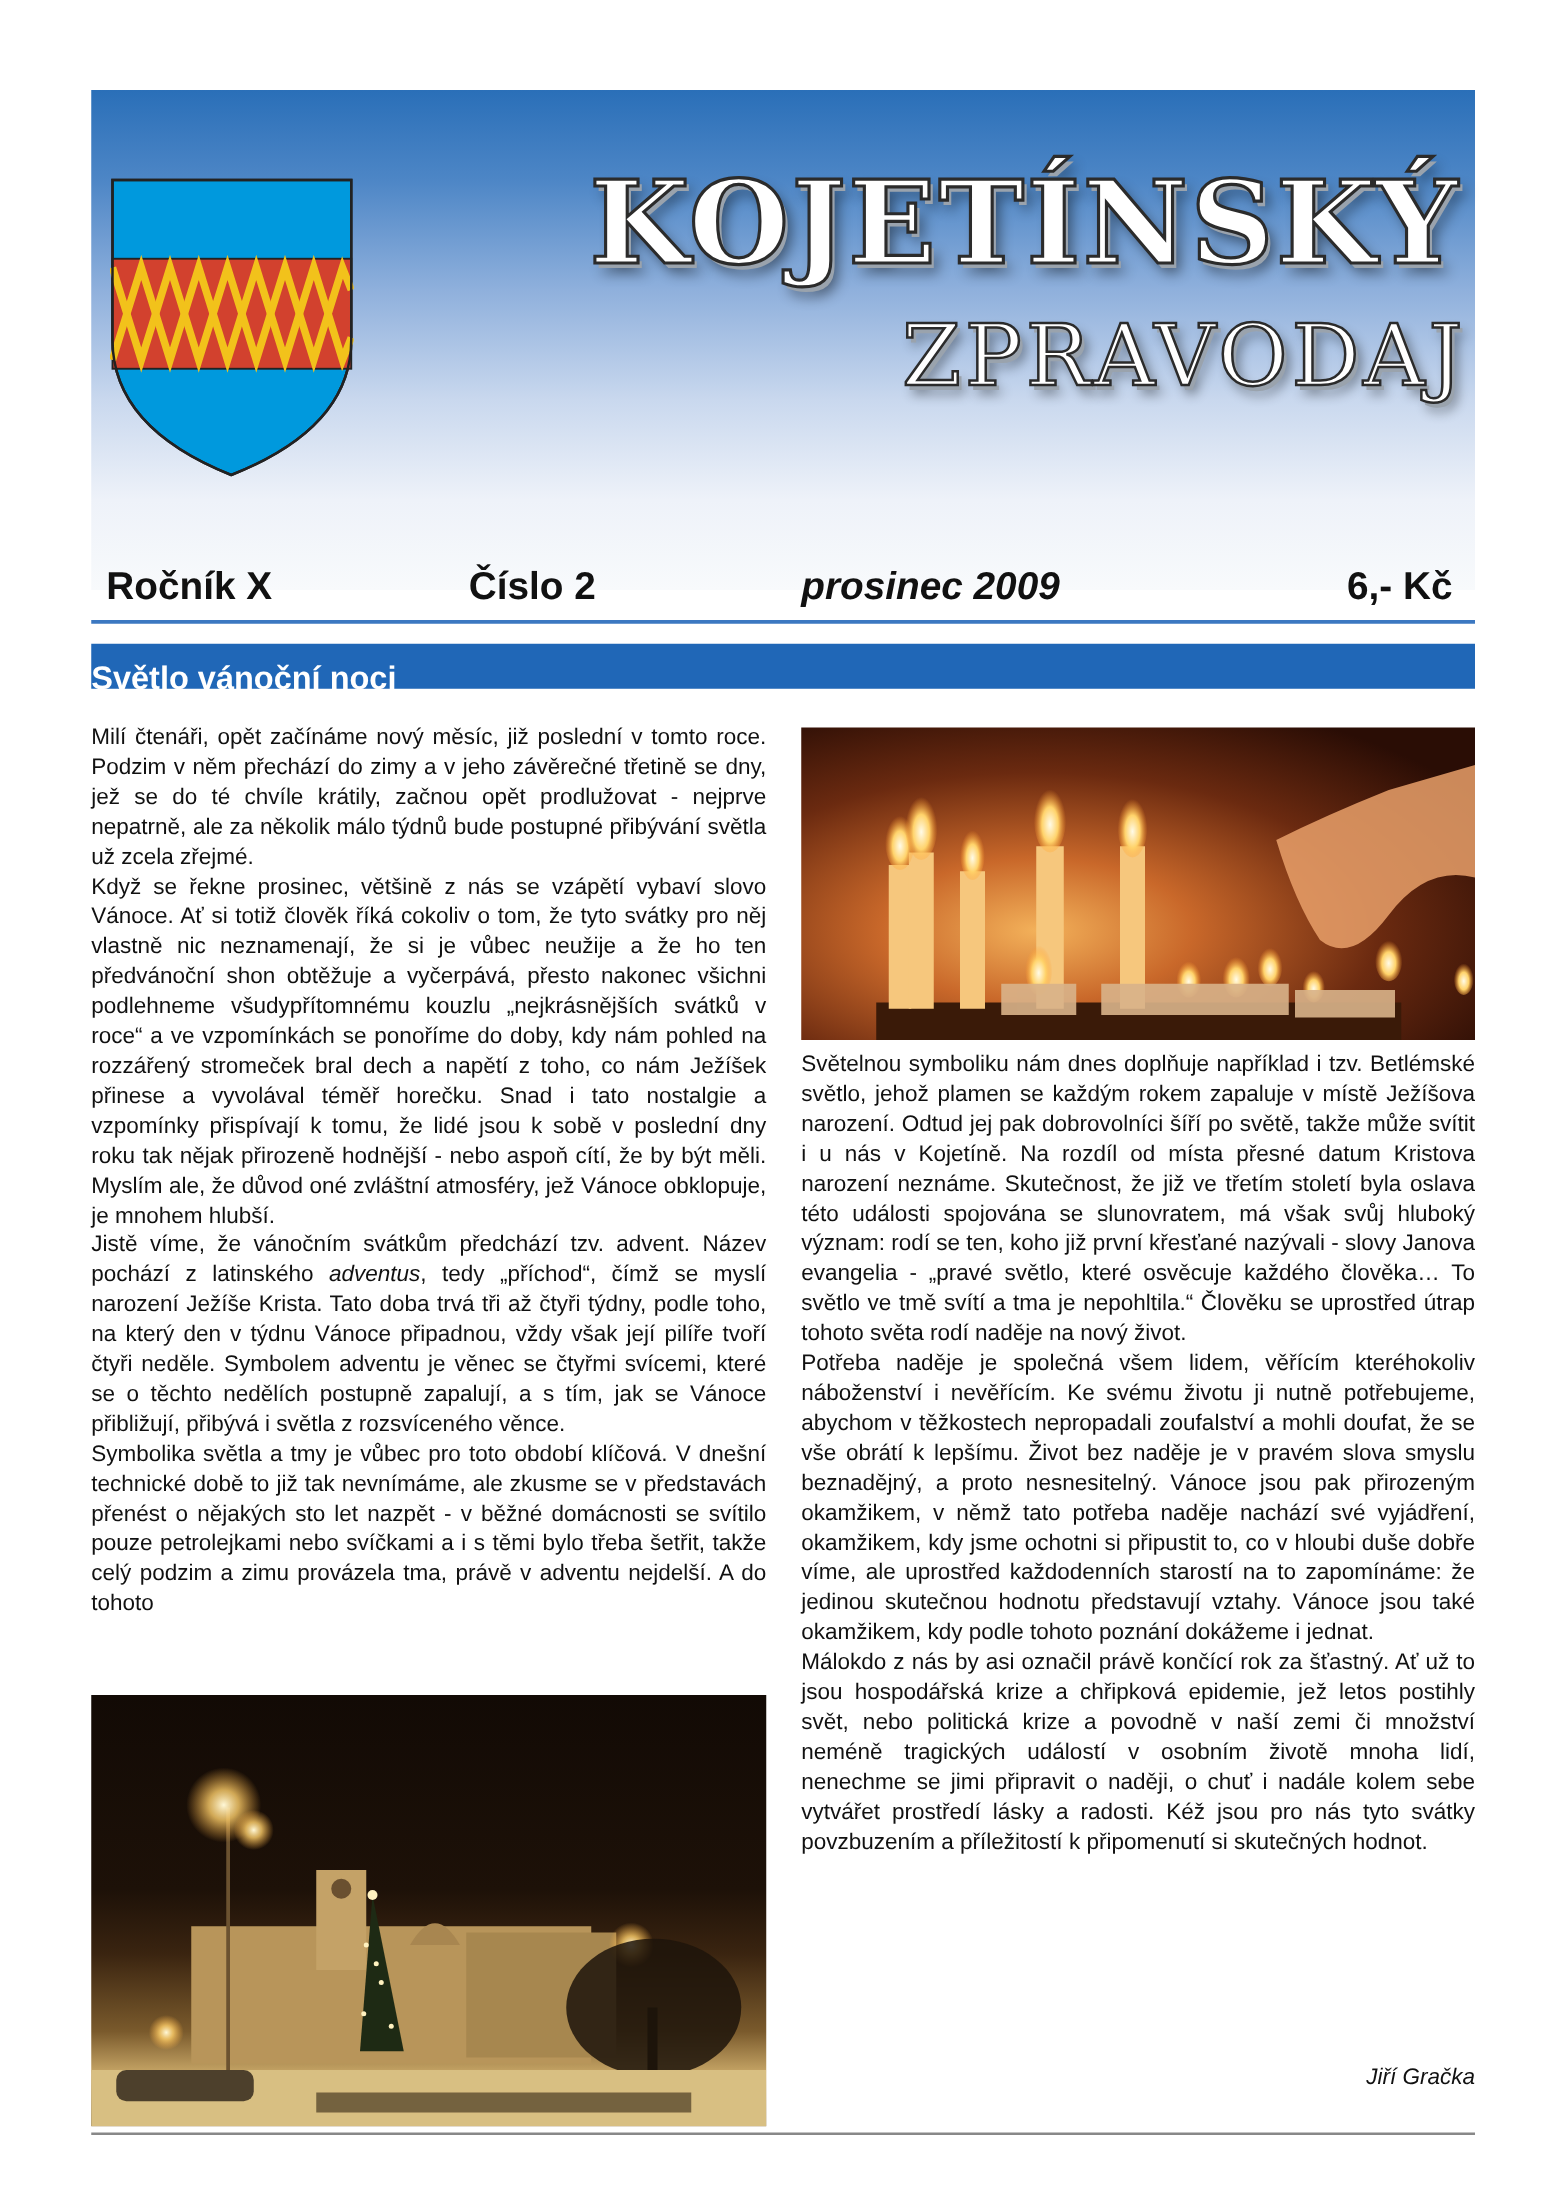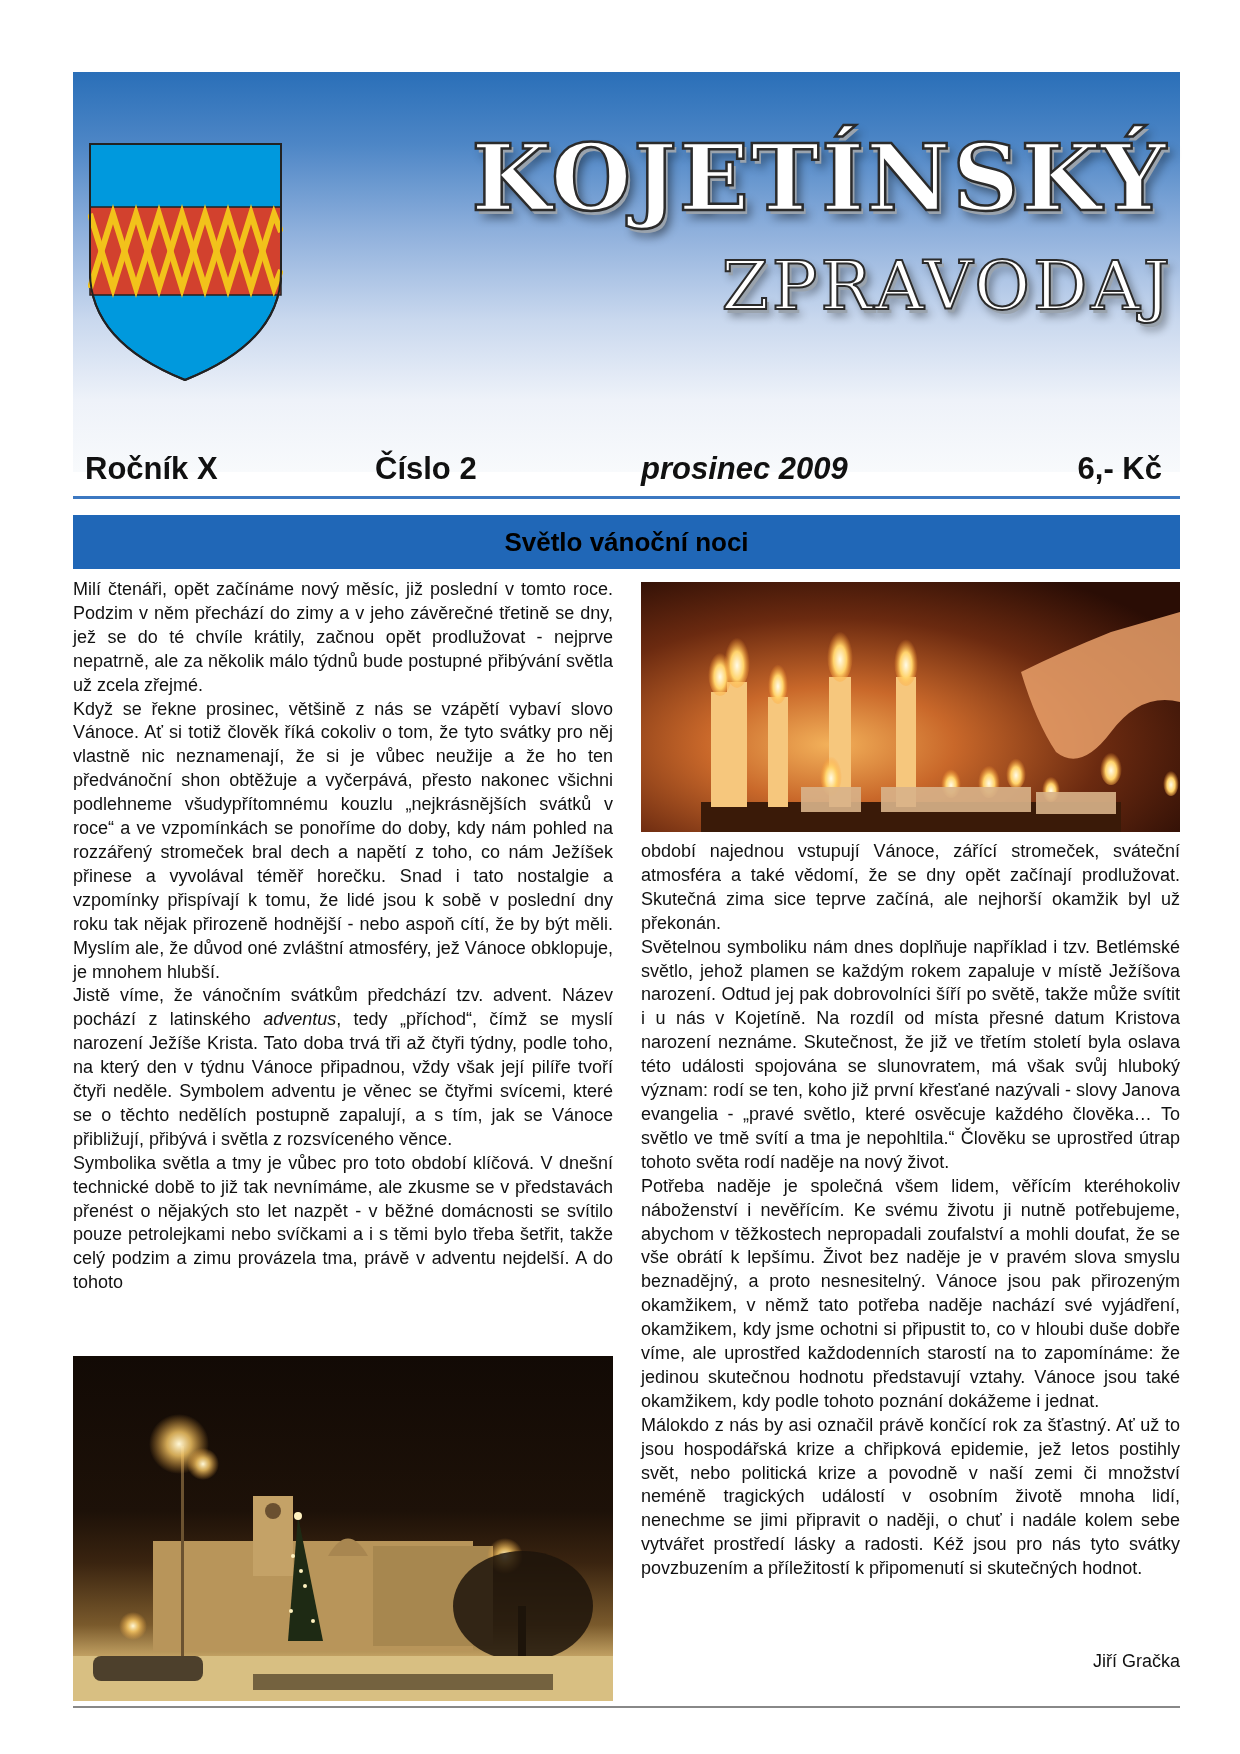--- a/index.html
+++ b/index.html
@@ -22,37 +22,37 @@
 
   .issue-row { position:absolute; left:73px; top:445px; width:1107px; height:50px;
     font-weight:bold; font-size:31px; }
   .issue-row span { position:absolute; bottom:8px; }
   .issue-volume { left:12px;margin-top:25px; }
   .issue-number { left:302px; }
   .issue-date { left:568px;font-style:italic; }
   .issue-price { right:18px;text-align:center; }
   .issue-rule { position:absolute; left:73px; top:496px; width:1107px; height:3px; background:#3c78c1; }
 
-  .title-bar { position:absolute; left:73px; top:515px; width:1107px; height:54px;
-    background:#2067b7; color:#000000; text-align:center; font-size:26px; font-weight:bold;
+  .title-bar { position:absolute; left:73px; top:515px; width:1107px; height:36px;
+    background:#2067b7; color:#ffffff; text-align:left; font-size:26px; font-weight:bold;
     line-height:54px; }
 
   .col { position:absolute; font-size:18px; line-height:23.9px; text-align:justify;
     hyphens:manual; }
   .col p { margin:0; }
   .col-left { left:73px; top:578px; width:540px; }
   .col-right { left:641px; top:840px; width:539px; }
 
   .photo { position:absolute; overflow:hidden; }
   .photo-candles { left:641px; top:582px; width:539px; height:250px;
     background:radial-gradient(ellipse at 35% 65%, #f3b15a 0%, #c9682a 25%, #6b2a10 55%, #2a0d05 85%); }
   .photo-town { left:73px; top:1356px; width:540px; height:345px;
     background:linear-gradient(180deg,#120a05 0%,#1d1108 45%,#3a2410 60%,#7a5a2c 78%,#c9a868 88%,#8e7440 100%); }
 
-  .signature { position:absolute; right:60px; top:1651px; font-size:18px; }
+  .signature { position:absolute; right:60px; top:1651px; font-style:italic; font-size:18px; }
   .footer-rule { position:absolute; left:73px; top:1706px; width:1107px; height:2px; background:#888; }
 </style>
 </head>
 <body>
 
 <div class="masthead">
   <svg class="shield" viewBox="0 0 195 240">
     <path d="M2 2 H193 V130 Q193 200 97 238 Q2 200 2 130 Z" fill="#0099dd" stroke="#222" stroke-width="2"></path>
     <rect x="2" y="65" width="191" height="88" fill="#d2412e" stroke="#222" stroke-width="1.5"></rect>
     <polyline points="2,72 25,146 48,72 71,146 94,72 117,146 140,72 163,146 186,72 193,90" fill="none" stroke="#f2c21b" stroke-width="6"></polyline>
@@ -114,21 +114,20 @@
     <path d="M380 90 Q420 70 470 50 L539 30 L539 120 Q500 110 470 150 Q440 190 415 170 Q395 140 380 90 Z" fill="#e9a06a" opacity="0.85"></path>
     <g fill="#d9b38a" opacity="0.9">
       <rect x="160" y="205" width="60" height="25"></rect>
       <rect x="240" y="205" width="150" height="25"></rect>
       <rect x="395" y="210" width="80" height="22"></rect>
     </g>
   </svg>
 </div>
 
 <div class="col col-right">
-  <p>období najednou vstupují Vánoce, zářící stromeček, sváteční atmosféra a také vědomí, že se dny opět začínají prodlužovat. Skutečná zima sice teprve začíná, ale nejhorší okamžik byl už překonán.</p>
   <p>Světelnou symboliku nám dnes doplňuje například i tzv. Betlémské světlo, jehož plamen se každým rokem zapaluje v místě Ježíšova narození. Odtud jej pak dobrovolníci šíří po světě, takže může svítit i u nás v Kojetíně. Na rozdíl od místa přesné datum Kristova narození neznáme. Skutečnost, že již ve třetím století byla oslava této události spojována se slunovratem, má však svůj hluboký význam: rodí se ten, koho již první křesťané nazývali - slovy Janova evangelia - „pravé světlo, které osvěcuje každého člověka… To světlo ve tmě svítí a tma je nepohltila.“ Člověku se uprostřed útrap tohoto světa rodí naděje na nový život.</p>
   <p>Potřeba naděje je společná všem lidem, věřícím kteréhokoliv náboženství i nevěřícím. Ke svému životu ji nutně potřebujeme, abychom v těžkostech nepropadali zoufalství a mohli doufat, že se vše obrátí k lepšímu. Život bez naděje je v pravém slova smyslu beznadějný, a proto nesnesitelný. Vánoce jsou pak přirozeným okamžikem, v němž tato potřeba naděje nachází své vyjádření, okamžikem, kdy jsme ochotni si připustit to, co v hloubi duše dobře víme, ale uprostřed každodenních starostí na to zapomínáme: že jedinou skutečnou hodnotu představují vztahy. Vánoce jsou také okamžikem, kdy podle tohoto poznání dokážeme i jednat.</p>
   <p>Málokdo z nás by asi označil právě končící rok za šťastný. Ať už to jsou hospodářská krize a chřipková epidemie, jež letos postihly svět, nebo politická krize a povodně v naší zemi či množství neméně tragických událostí v osobním životě mnoha lidí, nenechme se jimi připravit o naději, o chuť i nadále kolem sebe vytvářet prostředí lásky a radosti. Kéž jsou pro nás tyto svátky povzbuzením a příležitostí k připomenutí si skutečných hodnot.</p>
 </div>
 
 <div class="photo photo-town">
   <svg width="540" height="345" viewBox="0 0 540 345">
     <defs>
       <radialGradient id="lamp" cx="50%" cy="50%" r="50%">
         <stop offset="0%" stop-color="#fff8d8"></stop>

